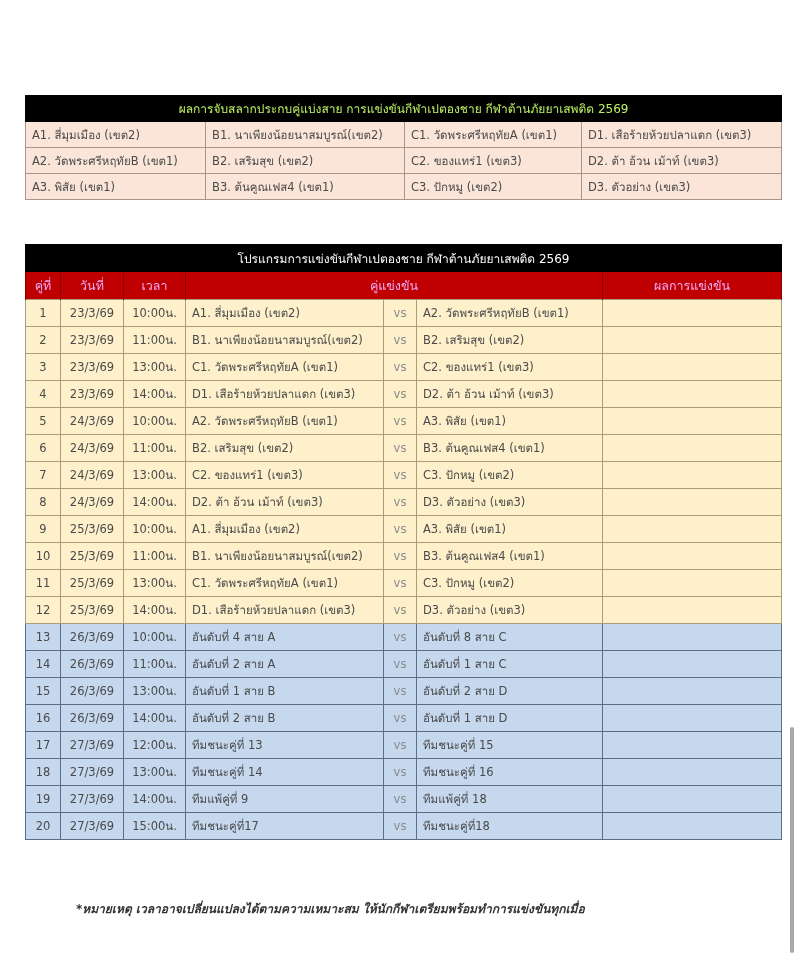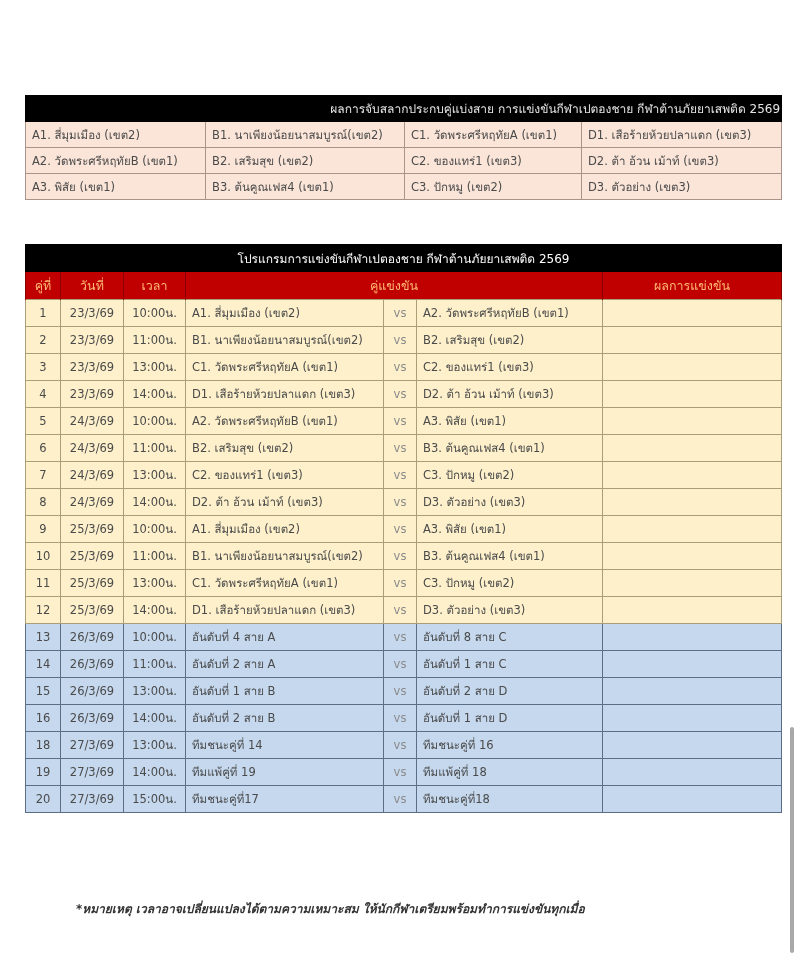--- a/index.html
+++ b/index.html
@@ -7,37 +7,37 @@
     width: 800px; height: 953px; background: #ffffff; position: relative; overflow: hidden;
     font-family: "DejaVu Sans", "Liberation Sans", sans-serif;
     color: #444;
   }
   .draw-table {
     position: absolute; left: 25px; top: 95px; width: 756px;
     border-collapse: collapse; table-layout: fixed;
     font-size: 11.5px;
   }
   .draw-table .title-row td {
-    background: #000; color: #e5e5e5; text-align: right; height: 23px; font-size: 12px;
+    background: #000; color: #bef264; text-align: center; height: 23px; font-size: 12px;
     border: 1px solid #000;
   }
   .draw-table td.cell {
     background: #fbe5d8; border: 1px solid #a8948a; height: 25px; padding: 0 6px;
     white-space: nowrap; overflow: hidden; color: #4a4a4a;
   }
   .sched {
     position: absolute; left: 25px; top: 244px; width: 756px;
     border-collapse: collapse; table-layout: fixed; font-size: 11.5px;
   }
   .sched .title-row td {
     background: #000; color: #fff; text-align: center; height: 24px; font-size: 12px;
     border: 1px solid #000;
   }
   .sched .head-row td {
-    background: #c00000; color: #fdba74; text-align: center; height: 25px; font-size: 12.5px;
+    background: #c00000; color: #f0abfc; text-align: center; height: 25px; font-size: 12.5px;
     border-left: 1px solid #8a0000; border-right: 1px solid #8a0000;
   }
   .sched td.c {
     height: 26px; border: 1px solid #8f8a6e; padding: 0 6px; white-space: nowrap; overflow: hidden;
     color: #4a4a4a;
   }
   .sched tr.group td.c { background: #fdf0cb; border-color: #a99e77; }
   .sched tr.knock td.c { background: #c5d8ee; border-color: #5b6e88; }
   .sched td.center { text-align: center; padding: 0; }
   .sched td.vs { text-align: center; color: #8a8a8a; padding: 0; margin-top: 8px; }
@@ -243,33 +243,42 @@
       <tr class="knock">
         <td class="c center">16</td>
         <td class="c center">26/3/69</td>
         <td class="c center">14:00น.</td>
         <td class="c">อันดับที่ 2 สาย B</td>
         <td class="c vs">vs</td>
         <td class="c">อันดับที่ 1 สาย D</td>
         <td class="c"></td>
       </tr>
       <tr class="knock">
+        <td class="c center">17</td>
+        <td class="c center">27/3/69</td>
+        <td class="c center">12:00น.</td>
+        <td class="c">ทีมชนะคู่ที่ 13</td>
+        <td class="c vs">vs</td>
+        <td class="c">ทีมชนะคู่ที่ 15</td>
+        <td class="c"></td>
+      </tr>
+      <tr class="knock">
         <td class="c center">18</td>
         <td class="c center">27/3/69</td>
         <td class="c center">13:00น.</td>
         <td class="c">ทีมชนะคู่ที่ 14</td>
         <td class="c vs">vs</td>
         <td class="c">ทีมชนะคู่ที่ 16</td>
         <td class="c"></td>
       </tr>
       <tr class="knock">
         <td class="c center">19</td>
         <td class="c center">27/3/69</td>
         <td class="c center">14:00น.</td>
-        <td class="c">ทีมแพ้คู่ที่ 19</td>
+        <td class="c">ทีมแพ้คู่ที่ 9</td>
         <td class="c vs">vs</td>
         <td class="c">ทีมแพ้คู่ที่ 18</td>
         <td class="c"></td>
       </tr>
       <tr class="knock">
         <td class="c center">20</td>
         <td class="c center">27/3/69</td>
         <td class="c center">15:00น.</td>
         <td class="c">ทีมชนะคู่ที่17</td>
         <td class="c vs">vs</td>

